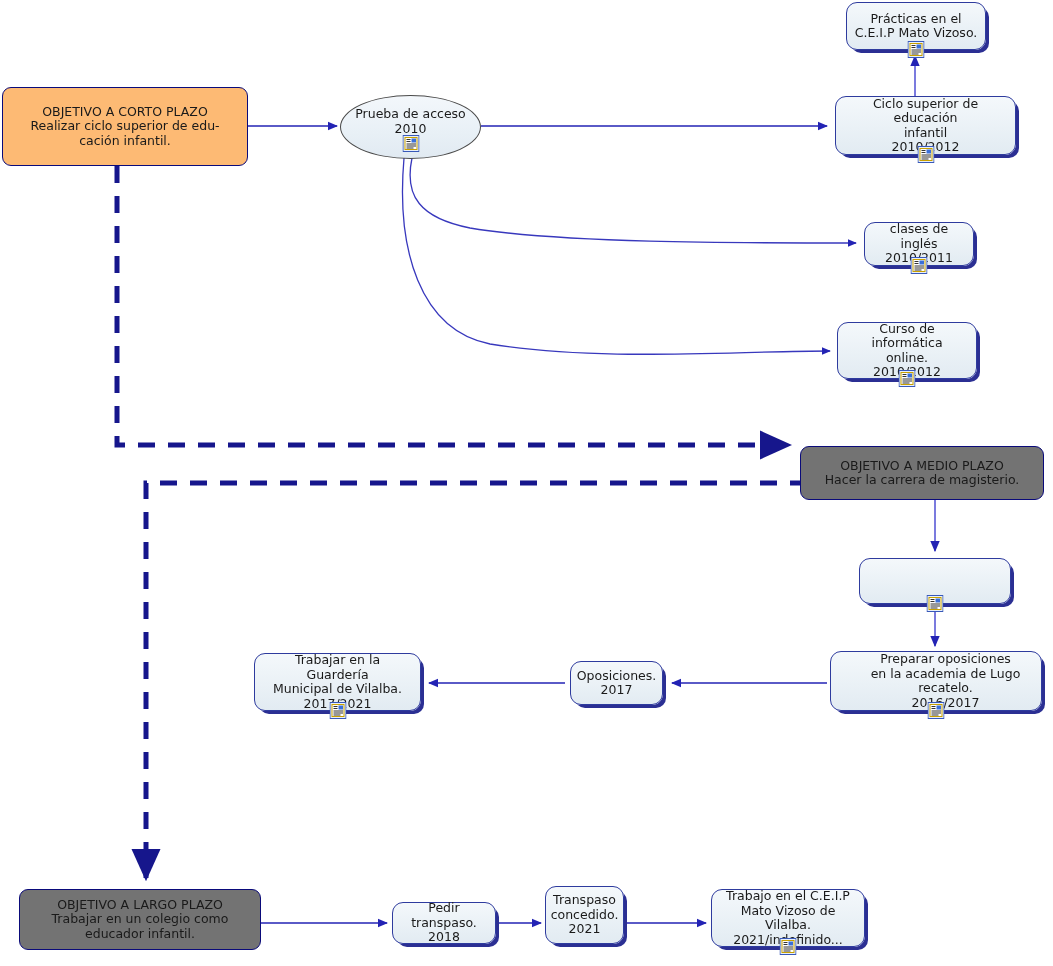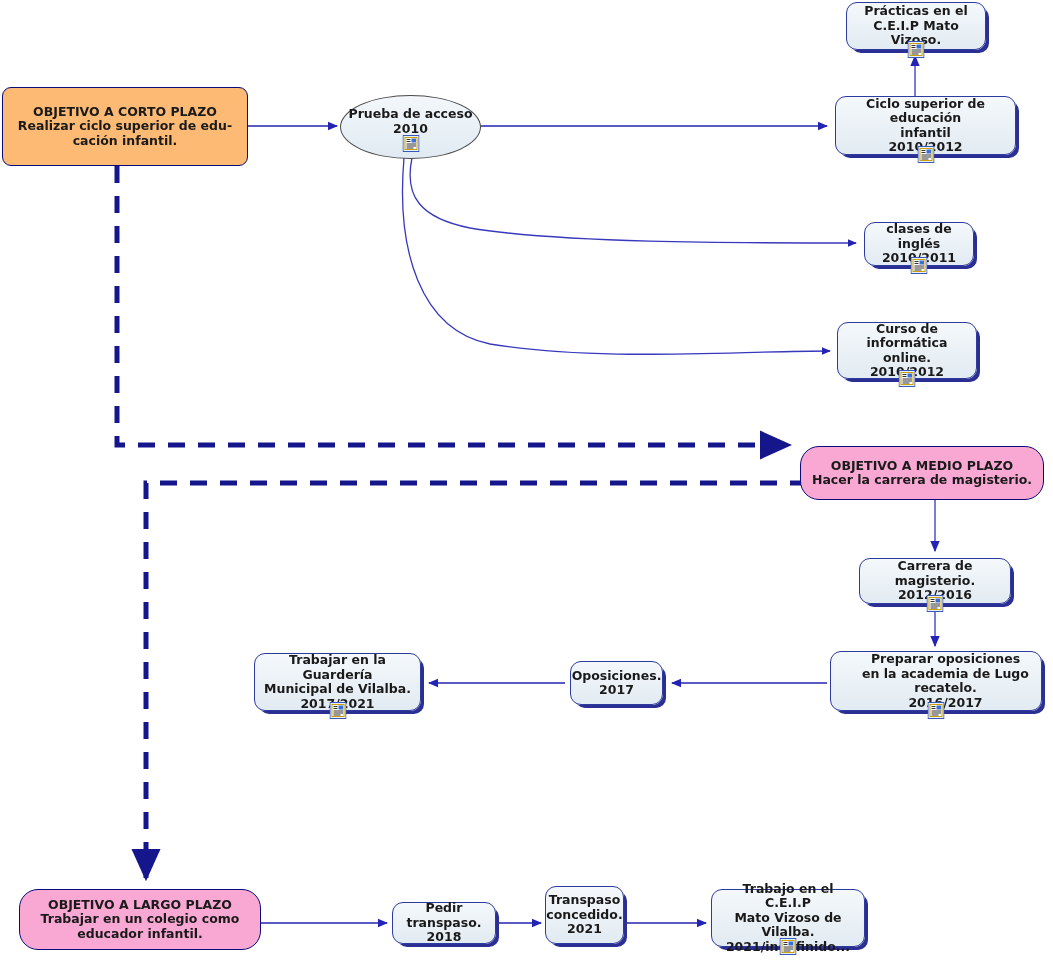--- a/index.html
+++ b/index.html
@@ -30,42 +30,41 @@
   .node {
     position: absolute;
     box-sizing: border-box;
     display: flex;
     align-items: center;
     justify-content: center;
     text-align: center;
     line-height: 1.16;
     color: #1a1a1a;
     z-index: 3;
-    font-weight: bold;
   }
 
   
   .topic {
     background: linear-gradient(to bottom, #f4f8fb 0%, #eaf1f6 55%, #e2ebf2 100%);
     border: 1.6px solid #2e3b9e;
     border-radius: 11px;
     box-shadow: 4px 4px 0 -1px #2b2f93;
     font-size: 12.5px;
     padding: 4px 7px;
   }
 
   
   .goal {
     border: 1.8px solid #0a0a7a;
     border-radius: 9px;
     font-size: 12.5px;
     padding: 4px 8px;
   }
   .goal-bright { background: #fdba74; }
-  .goal-sky { background: #f9a8d4; border-radius: 19px; }
+  .goal-sky { background: #737373; }
 
   
   .ellipse {
     border: 1.5px solid #4a4a4a;
     border-radius: 50%;
     background: linear-gradient(to bottom, #f3f7fb 0%, #e8f0f6 60%, #e1eaf2 100%);
     font-size: 12.5px;
   }
 
   .node-label {
@@ -221,22 +220,20 @@
       </svg>
     </span>
   </div>
 
   <div class="node goal goal-sky" style="left:800px; top:446px; width:244px; height:54px;">
     <span class="node-label">OBJETIVO A MEDIO PLAZO
 Hacer la carrera de magisterio.</span>
   </div>
 
   <div class="node topic" style="left:859px; top:558px; width:152px; height:46px;">
-    <span class="node-label">Carrera de magisterio.
-2012/2016</span>
     <span class="note-icon at-bottom">
       <svg viewBox="0 0 17 17" width="17" height="17">
         <rect x="0.5" y="0.5" width="16" height="16" fill="#e8f0fa" stroke="#3858b8" stroke-width="1"></rect>
         <rect x="2.5" y="2.5" width="12" height="12" fill="#ffffff" stroke="#c8a000" stroke-width="1"></rect>
         <rect x="9" y="3.5" width="4.5" height="4" fill="#3a6fd8"></rect>
         <rect x="4" y="4" width="4" height="1" fill="#333"></rect>
         <rect x="4" y="6" width="4" height="1" fill="#333"></rect>
         <rect x="4" y="8.5" width="9.5" height="1" fill="#333"></rect>
         <rect x="4" y="10.5" width="9.5" height="1" fill="#333"></rect>
         <rect x="4" y="12.5" width="7" height="1" fill="#333"></rect>

